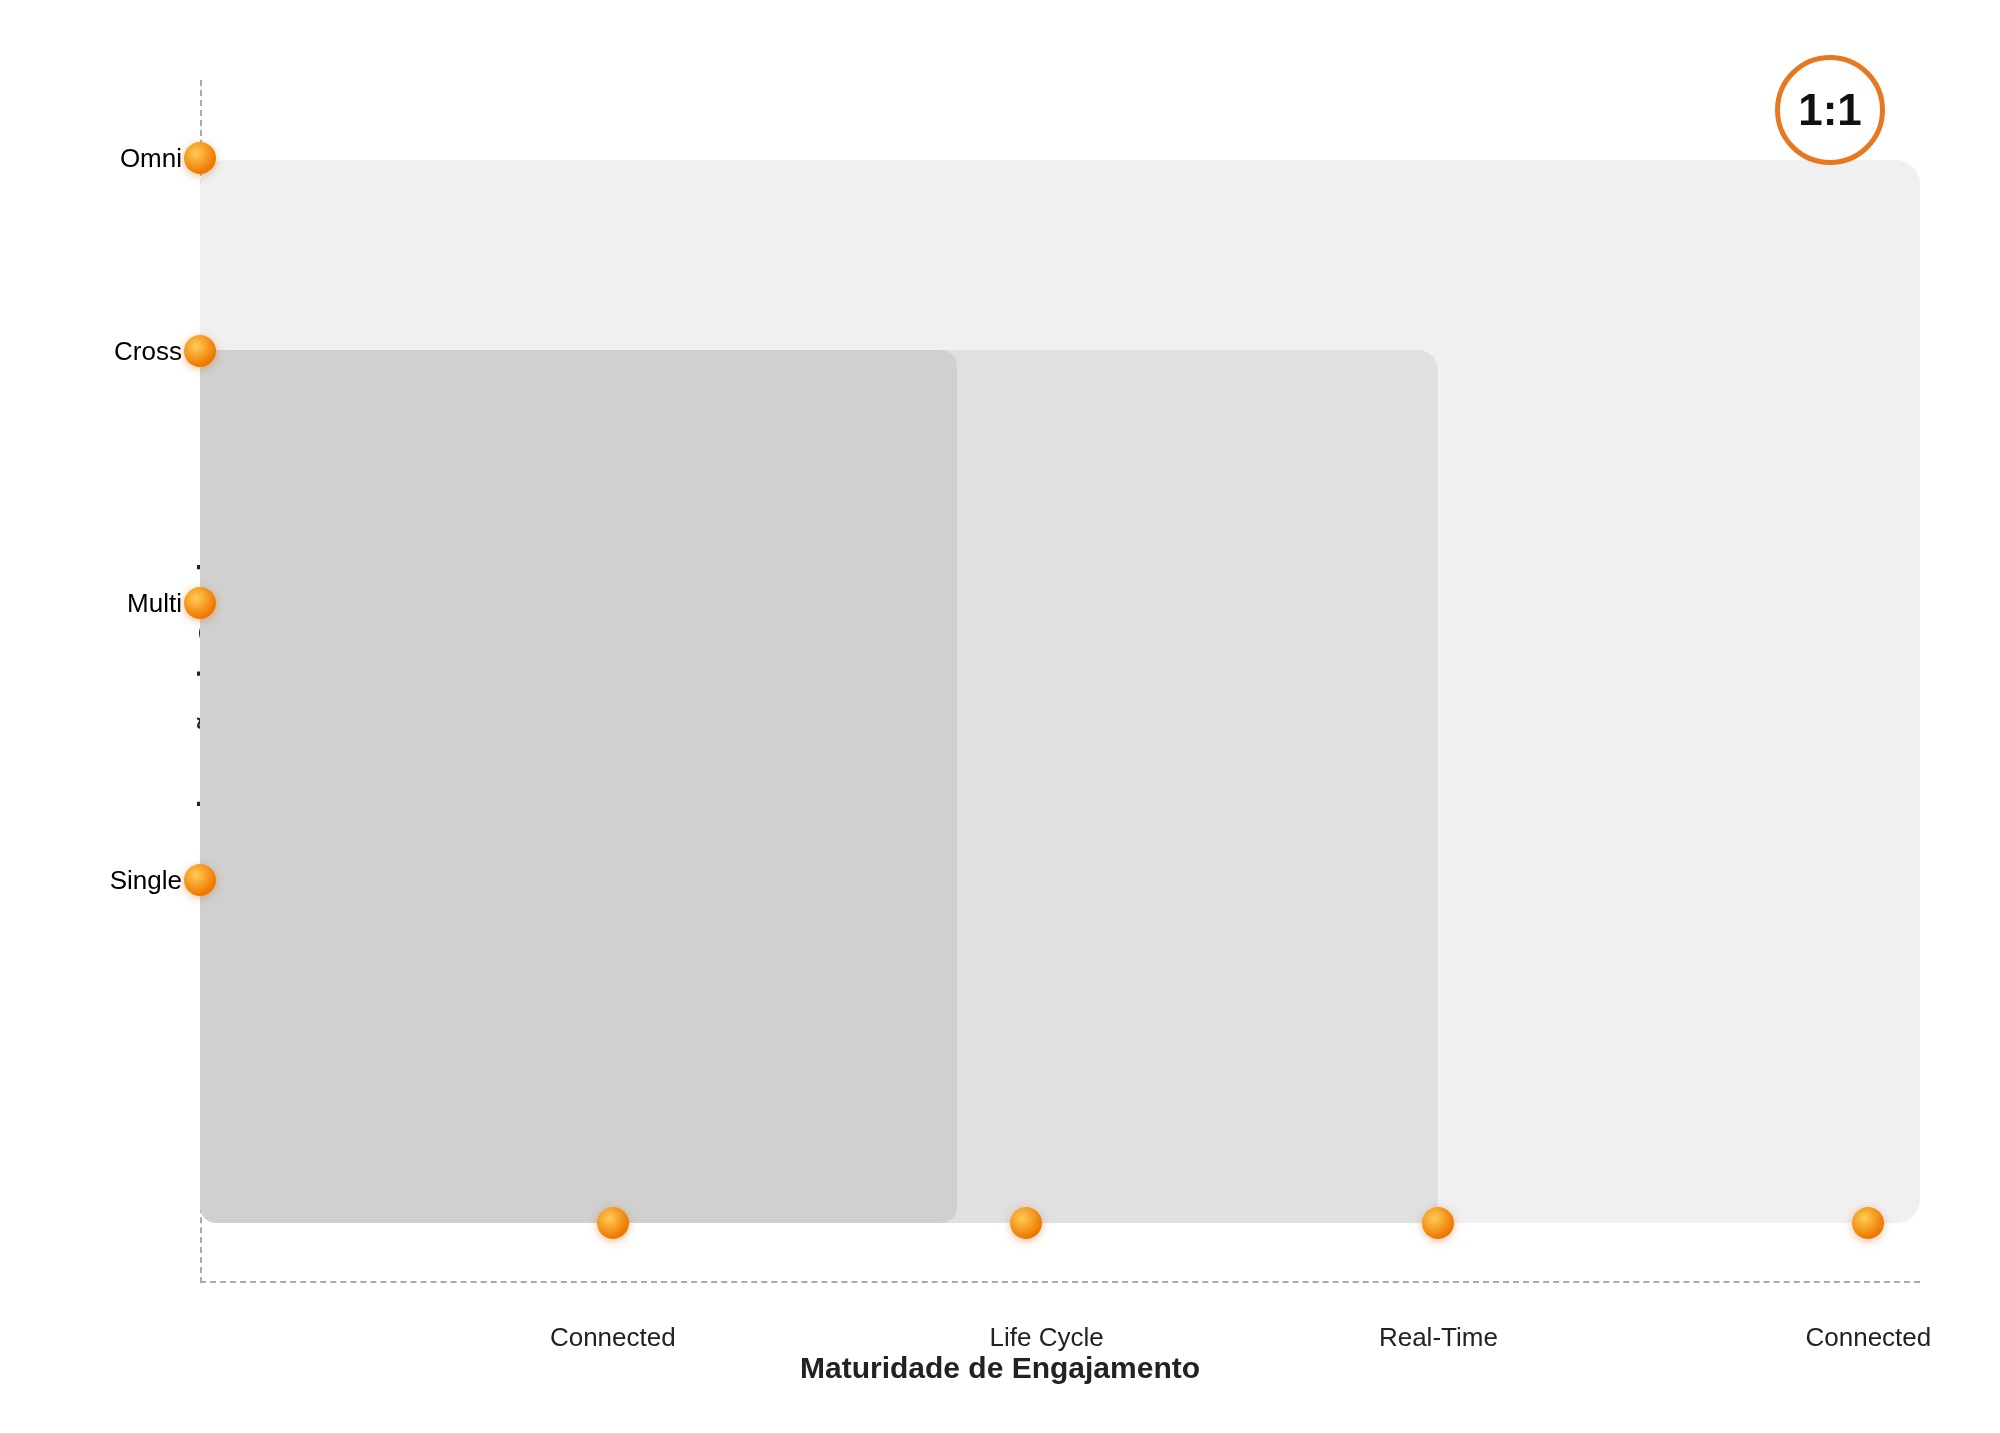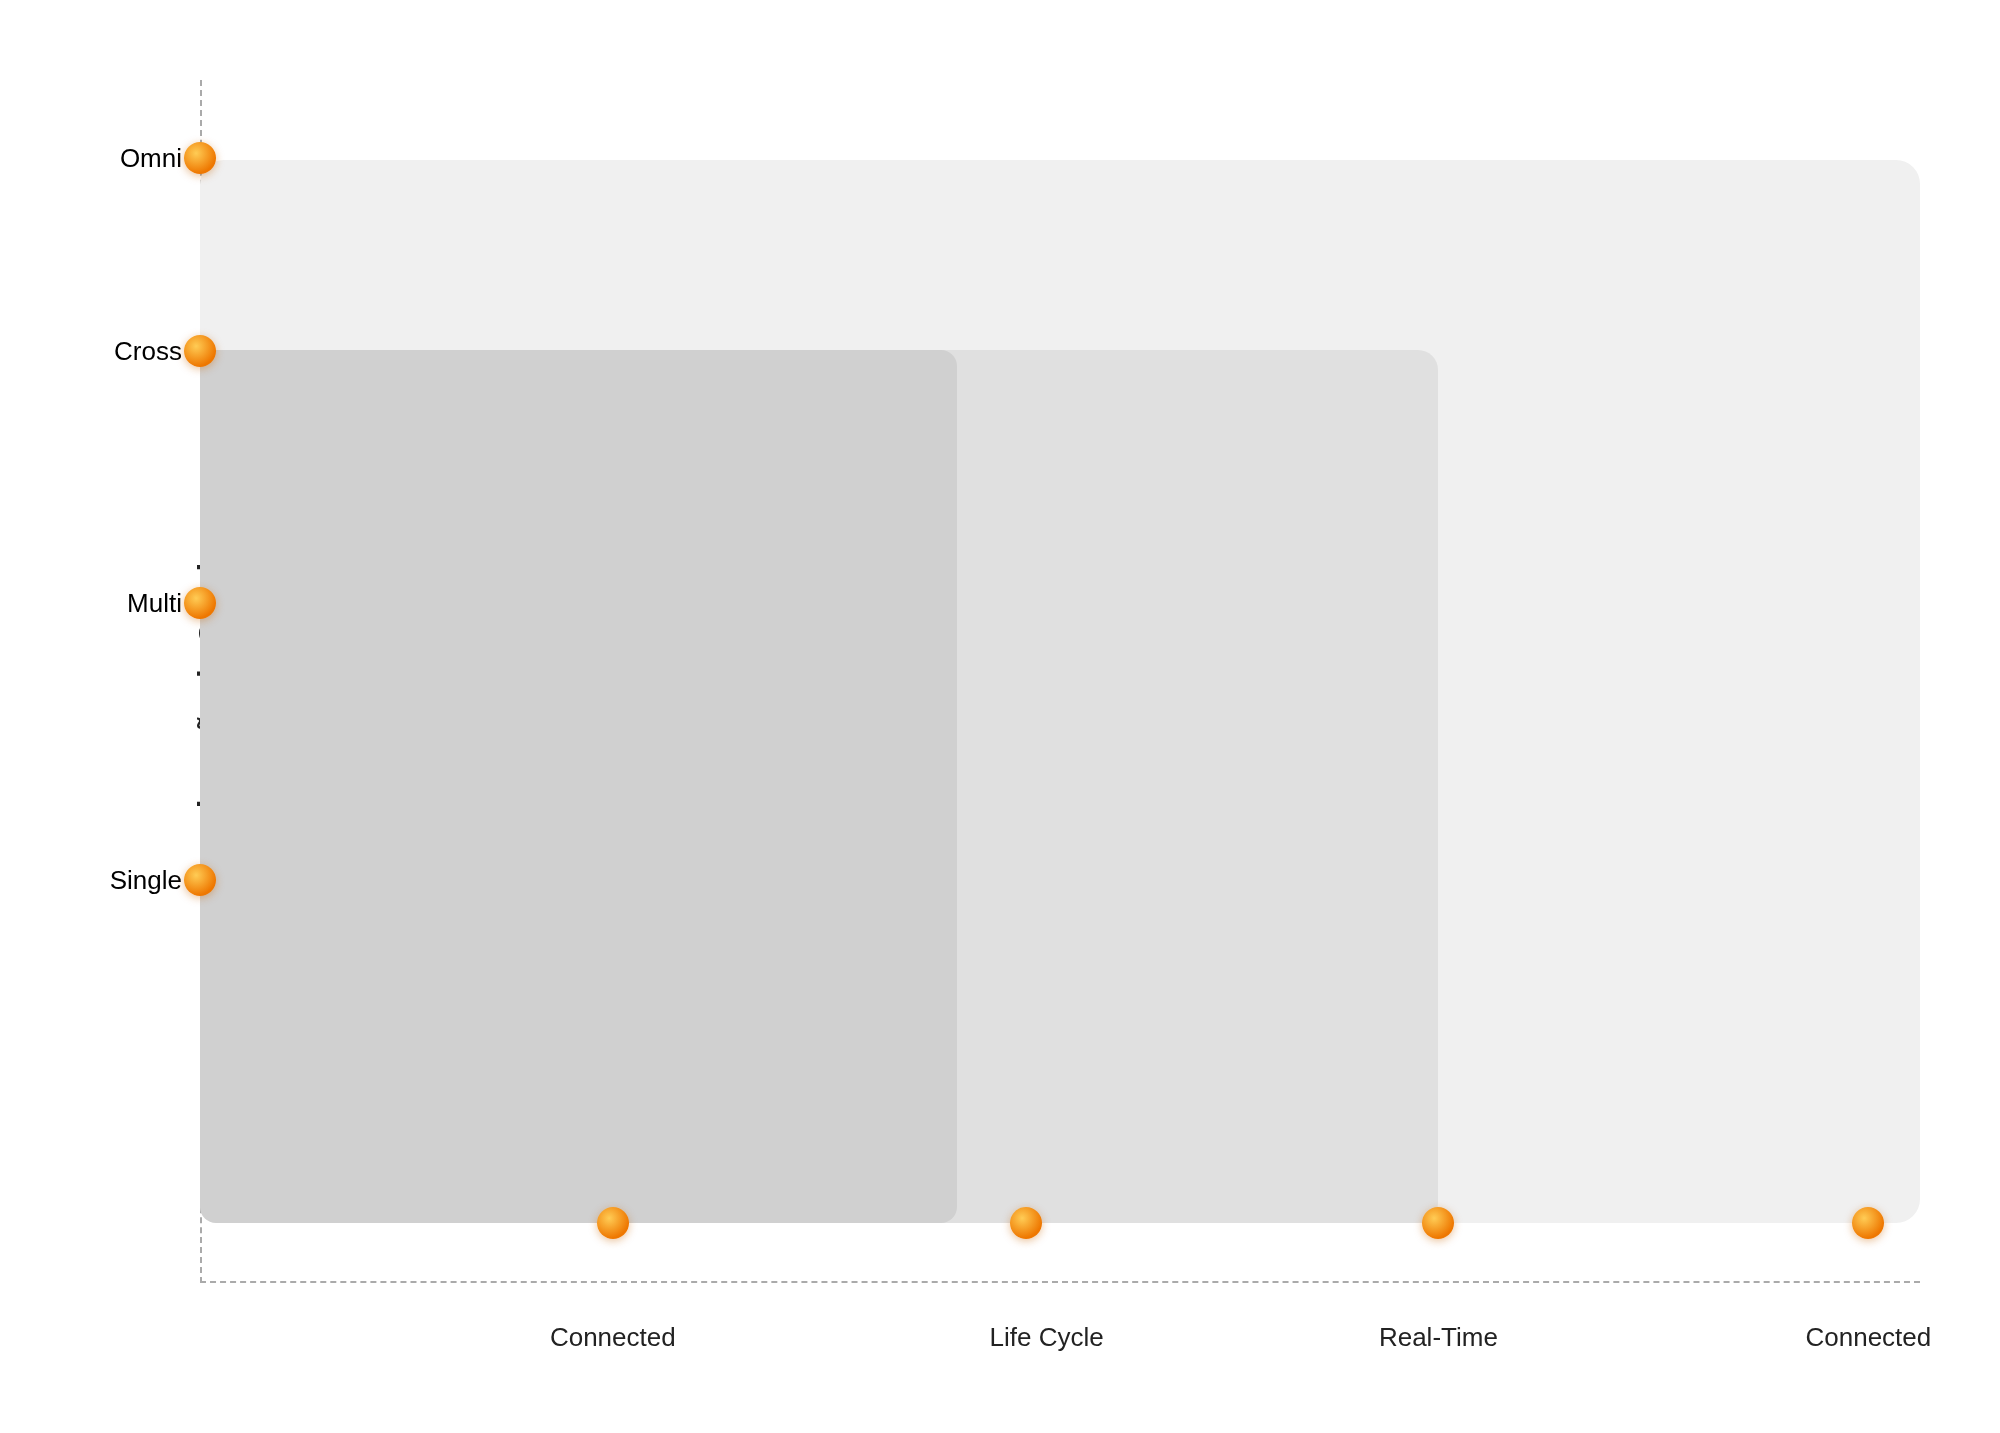--- a/index.html
+++ b/index.html
@@ -156,20 +156,21 @@
       background: transparent;
     }
   </style>
 </head>
 <body>
 
 <div class="chart-container">
 
   <div class="y-axis-label" style="position:absolute; left:38px; top:50%; transform:translateY(-50%) rotate(-90deg); font-size:30px; font-weight:600; color:#222; white-space:nowrap;">Coordenação de Canais</div>
 
+  <div class="x-axis-label">Maturidade de Engajamento</div>
 
   <div class="plot-area">
 
     <div class="y-axis-line"></div>
 
     <div class="x-axis-line"></div>
 
     <div class="rect-outer"></div>
     <div class="rect-mid"></div>
     <div class="rect-inner"></div>
@@ -189,14 +190,15 @@
     <div class="dot" style="left:0; top:43.5%;"></div>
     <div class="dot" style="left:0; top:66.5%;"></div>
 
     <div class="dot" style="left:24%; bottom:60px; top:auto; transform:translate(-50%, 50%);"></div>
     <div class="dot" style="left:48%; bottom:60px; top:auto; transform:translate(-50%, 50%);"></div>
     <div class="dot" style="left:72%; bottom:60px; top:auto; transform:translate(-50%, 50%);"></div>
     <div class="dot" style="left:97%; bottom:60px; top:auto; transform:translate(-50%, 50%);"></div>
 
   </div>
 
+  <div class="badge-11">1:1</div>
 
 </div>
 
 </body></html>

